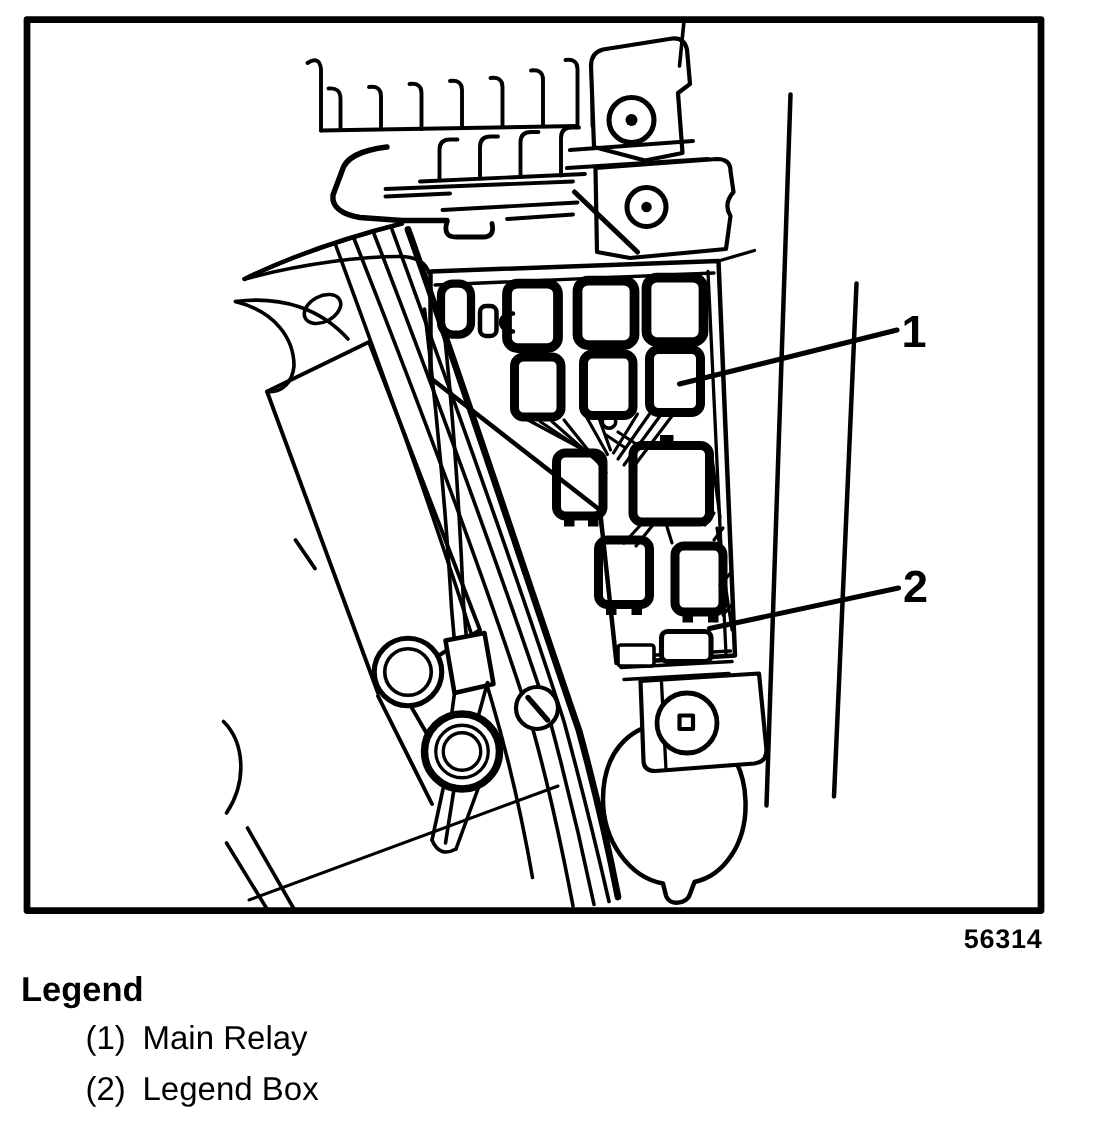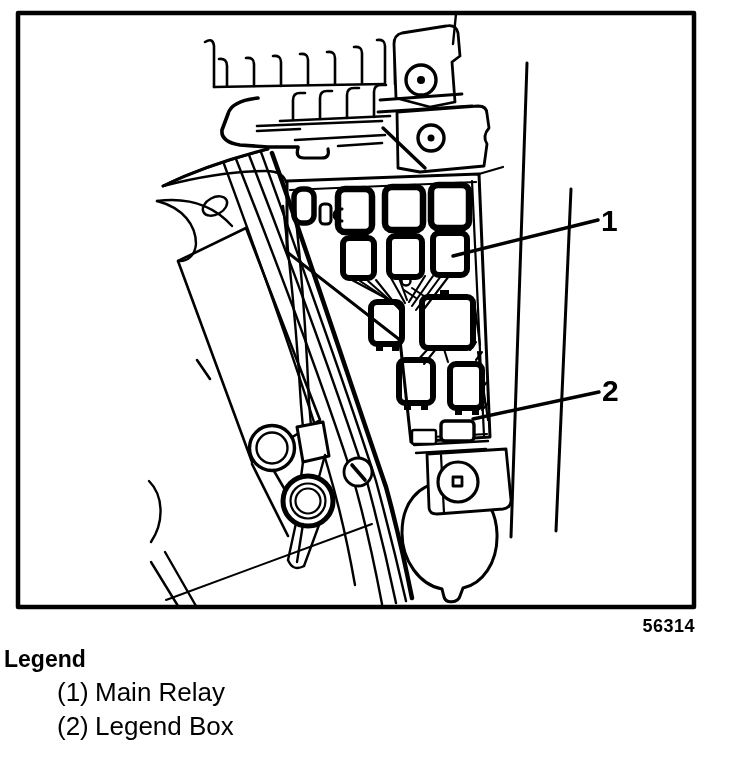--- a/index.html
+++ b/index.html
@@ -4,22 +4,22 @@
 <style>
   html,body{margin:0;padding:0;background:#ffffff;}
   .page{position:relative;width:736px;height:758px;background:#fff;overflow:hidden;
         font-family:"Liberation Sans",sans-serif;color:#000;}
   svg{position:absolute;left:0;top:0;}
   .ink{stroke:#000;fill:none;stroke-linecap:round;stroke-linejoin:round;}
   .wh{fill:#ffffff;}
   .callout-num{font-family:"Liberation Sans",sans-serif;font-weight:bold;font-size:30px;fill:#000;}
   .fig-num{font-family:"Liberation Sans",sans-serif;font-weight:bold;font-size:18px;fill:#000;letter-spacing:.5px;}
   .legend{position:absolute;left:0;top:0;width:736px;}
-  .legend-title{position:absolute;left:4px;top:646px;font-size:23px;font-weight:bold;line-height:26px;}
-  .legend-row{position:absolute;left:57px;font-size:26px;line-height:26px;white-space:nowrap;}
+  .legend-title{position:absolute;left:14px;top:646px;font-size:23px;font-weight:bold;line-height:26px;}
+  .legend-row{position:absolute;left:57px;font-size:22px;line-height:26px;white-space:nowrap;}
   .legend-row .ref{display:inline-block;width:38px;}
   .row-0{top:679px;}
   .row-1{top:713px;}
 </style>
 </head>
 <body>
 
 <div class="page">
 
 <svg width="736" height="758" viewBox="0 0 736 758">

